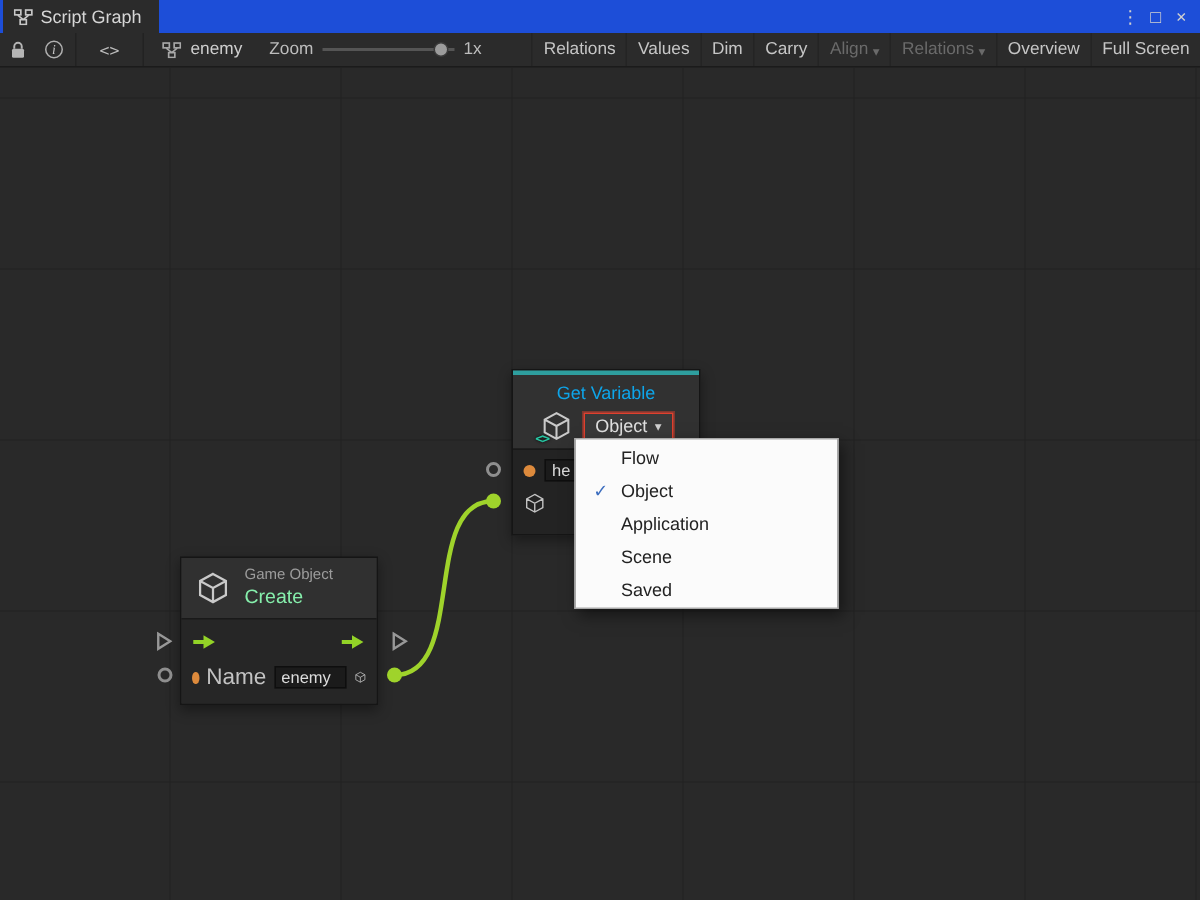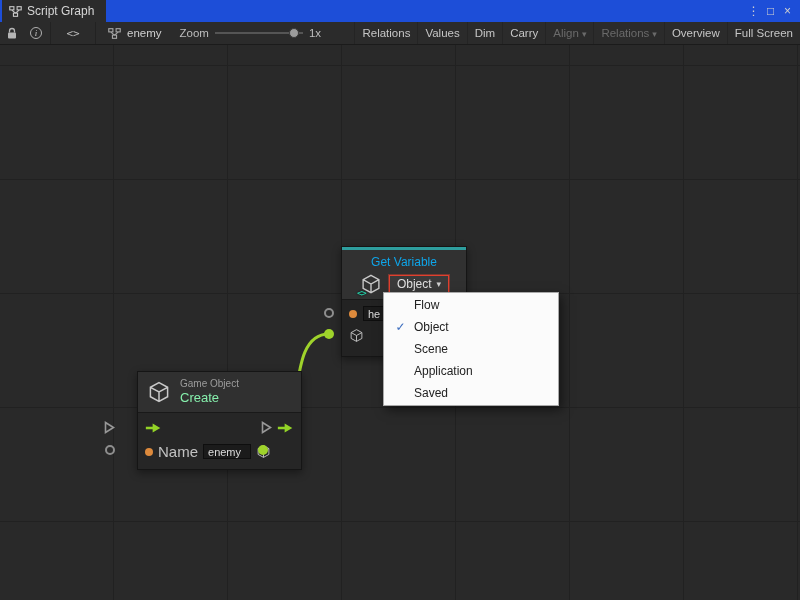--- a/index.html
+++ b/index.html
@@ -46,21 +46,21 @@
   .code-overlay{position:absolute;left:-2px;bottom:-3px;color:#27c9a5;font-family:"DejaVu Sans Mono",monospace;font-size:9px;font-weight:bold;letter-spacing:-1px;text-shadow:0 0 2px #000}
   .scope-dd{display:flex;align-items:center;gap:5px;background:#3a3a3a;border:1px solid #e0402e;box-shadow:0 0 0 1px rgba(224,64,46,.45);padding:1px 7px;color:#e0e0e0}
   .scope-dd .caret{font-size:9px;color:#cfcfcf}
   .gv-body{background:#232323;border-top:1px solid #191919;padding:6px 7px;display:flex;flex-direction:column;gap:7px;height:57px}
   .gv-prow{display:flex;align-items:center;gap:6px;height:15px}
   .dot{width:8px;height:8px;border-radius:50%}
   .orange{background:#dd8a3c}
   .field{background:#1b1b1b;border:1px solid #0e0e0e;color:#dcdcdc;font-size:11px;font-family:"Liberation Sans",sans-serif;padding:0 4px;height:15px}
   .gv-field{width:86px}
 
-  .cn{left:137px;top:326px;width:165px}
+  .cn{left:120px;top:326px;width:132px}
   .cn-head{display:flex;align-items:center;gap:9px;background:#303030;padding:0 9px;height:40px}
   .cn-cat{font-size:10px;color:#9c9c9c;line-height:1.25}
   .cn-name{font-size:13px;color:#86efac;line-height:1.25}
   .cn-body{background:#262626;border-top:1px solid #191919;padding:8px 7px 9px}
   .flow-row{display:flex;justify-content:space-between;align-items:center;height:14px}
   .name-row{display:flex;align-items:center;gap:5px;height:17px;margin-top:8px}
   .nm-label{color:#c2c2c2;font-size:15px}
   .cn-field{width:48px}
 
   .icon{color:#c9c9c9;display:block}
@@ -254,25 +254,25 @@
     <div class="menu-item">
       <span class="check"></span>
       <span>Flow</span>
     </div>
     <div class="menu-item">
       <span class="check">✓</span>
       <span>Object</span>
     </div>
     <div class="menu-item">
       <span class="check"></span>
+      <span>Application</span>
+    </div>
+    <div class="menu-item">
+      <span class="check"></span>
       <span>Scene</span>
     </div>
     <div class="menu-item">
       <span class="check"></span>
-      <span>Application</span>
-    </div>
-    <div class="menu-item">
-      <span class="check"></span>
       <span>Saved</span>
     </div>
   </div>
 
 </div>
 
 </body></html>

